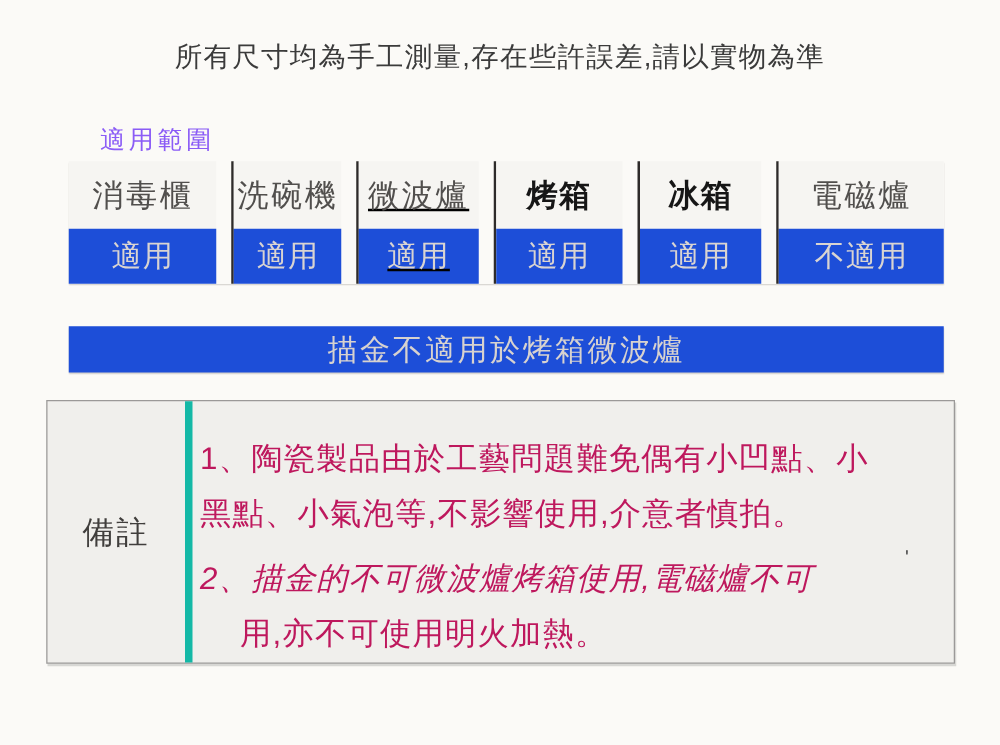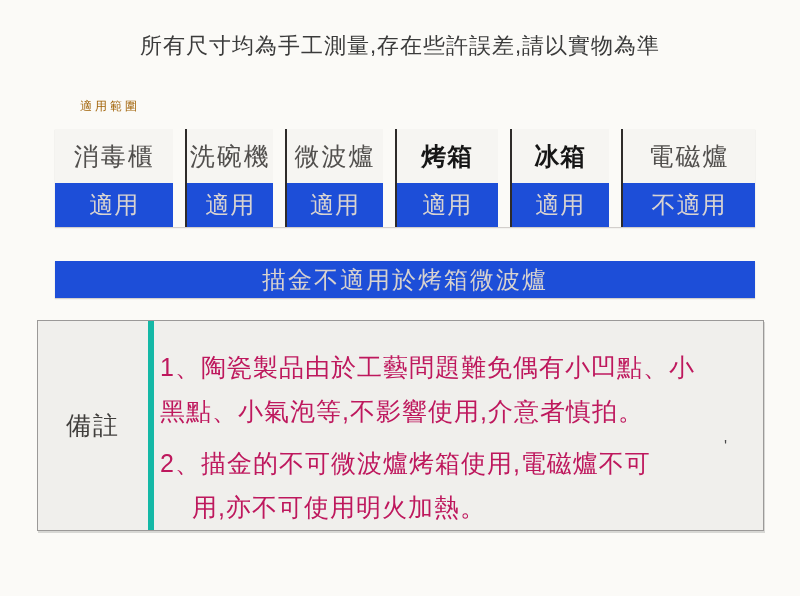--- a/index.html
+++ b/index.html
@@ -7,30 +7,30 @@
   body { font-family:"Liberation Sans", sans-serif; background:#fcfbf9; }
   .stage { position:relative; width:800px; height:596px; background:#fbfaf7; overflow:hidden;padding-left:12px; }
 
   .disclaimer {
     position:absolute; top:31px; left:0; width:100%;
     text-align:center; font-size:22px; letter-spacing:1px; color:#3b3b3b;
   }
 
   .section-label {
     position:absolute; top:98px; left:80px;
-    font-size:12px; letter-spacing:3px; color:#a16207;
+    font-size:20px; letter-spacing:3px; color:#8b5cf6;
   }
 
   .apply-table {
     position:absolute; top:129px; left:55px; width:700px;
     display:flex; box-shadow:0 1px 1px rgba(90,80,75,0.25);gap:12px;
   }
   .col { display:flex; flex-direction:column; }
   .col + .col { border-left:2px solid #2e2b2a; }
-  .col-0 { width:123px; } .col-1 { width:91px; } .col-2 { width:101px; }
+  .col-0 { width:123px; } .col-1 { width:91px; } .col-2 { width:101px;text-decoration:underline; }
   .col-3 { width:107px; } .col-4 { width:103px; } .col-5 { width:139px; }
   .col .head {
     height:54px; background:#f6f5f2;
     display:flex; align-items:center; justify-content:center;
     font-size:25px; letter-spacing:2px; color:#514f4d;
   }
   .col.bold .head { font-weight:bold; color:#161616; letter-spacing:1px; }
   .col .val {
     height:44px; background:#1d4ed8;
     display:flex; align-items:center; justify-content:center;
@@ -53,21 +53,21 @@
   .notes-label-cell {
     width:116px; border-right:6px solid #14b8a6;
     display:flex; align-items:center; justify-content:center;
     font-size:25px; letter-spacing:2px; color:#403e3c;
   }
   .notes-content {
     flex:1; padding:24px 8px 0 6px;
     font-size:25px; color:#be185d; letter-spacing:1px;
   }
   .note-line { line-height:44px; white-space:nowrap; }
-  .note-line.start2 { margin-top:8px; }
+  .note-line.start2 { margin-top:8px;font-style:italic; }
   .note-line.indent { padding-left:32px; }
 
   .stray-mark {
     position:absolute; top:438px; left:724px;
     font-size:16px; color:#4a4a4a;
   }
 </style>
 </head>
 <body>
 

